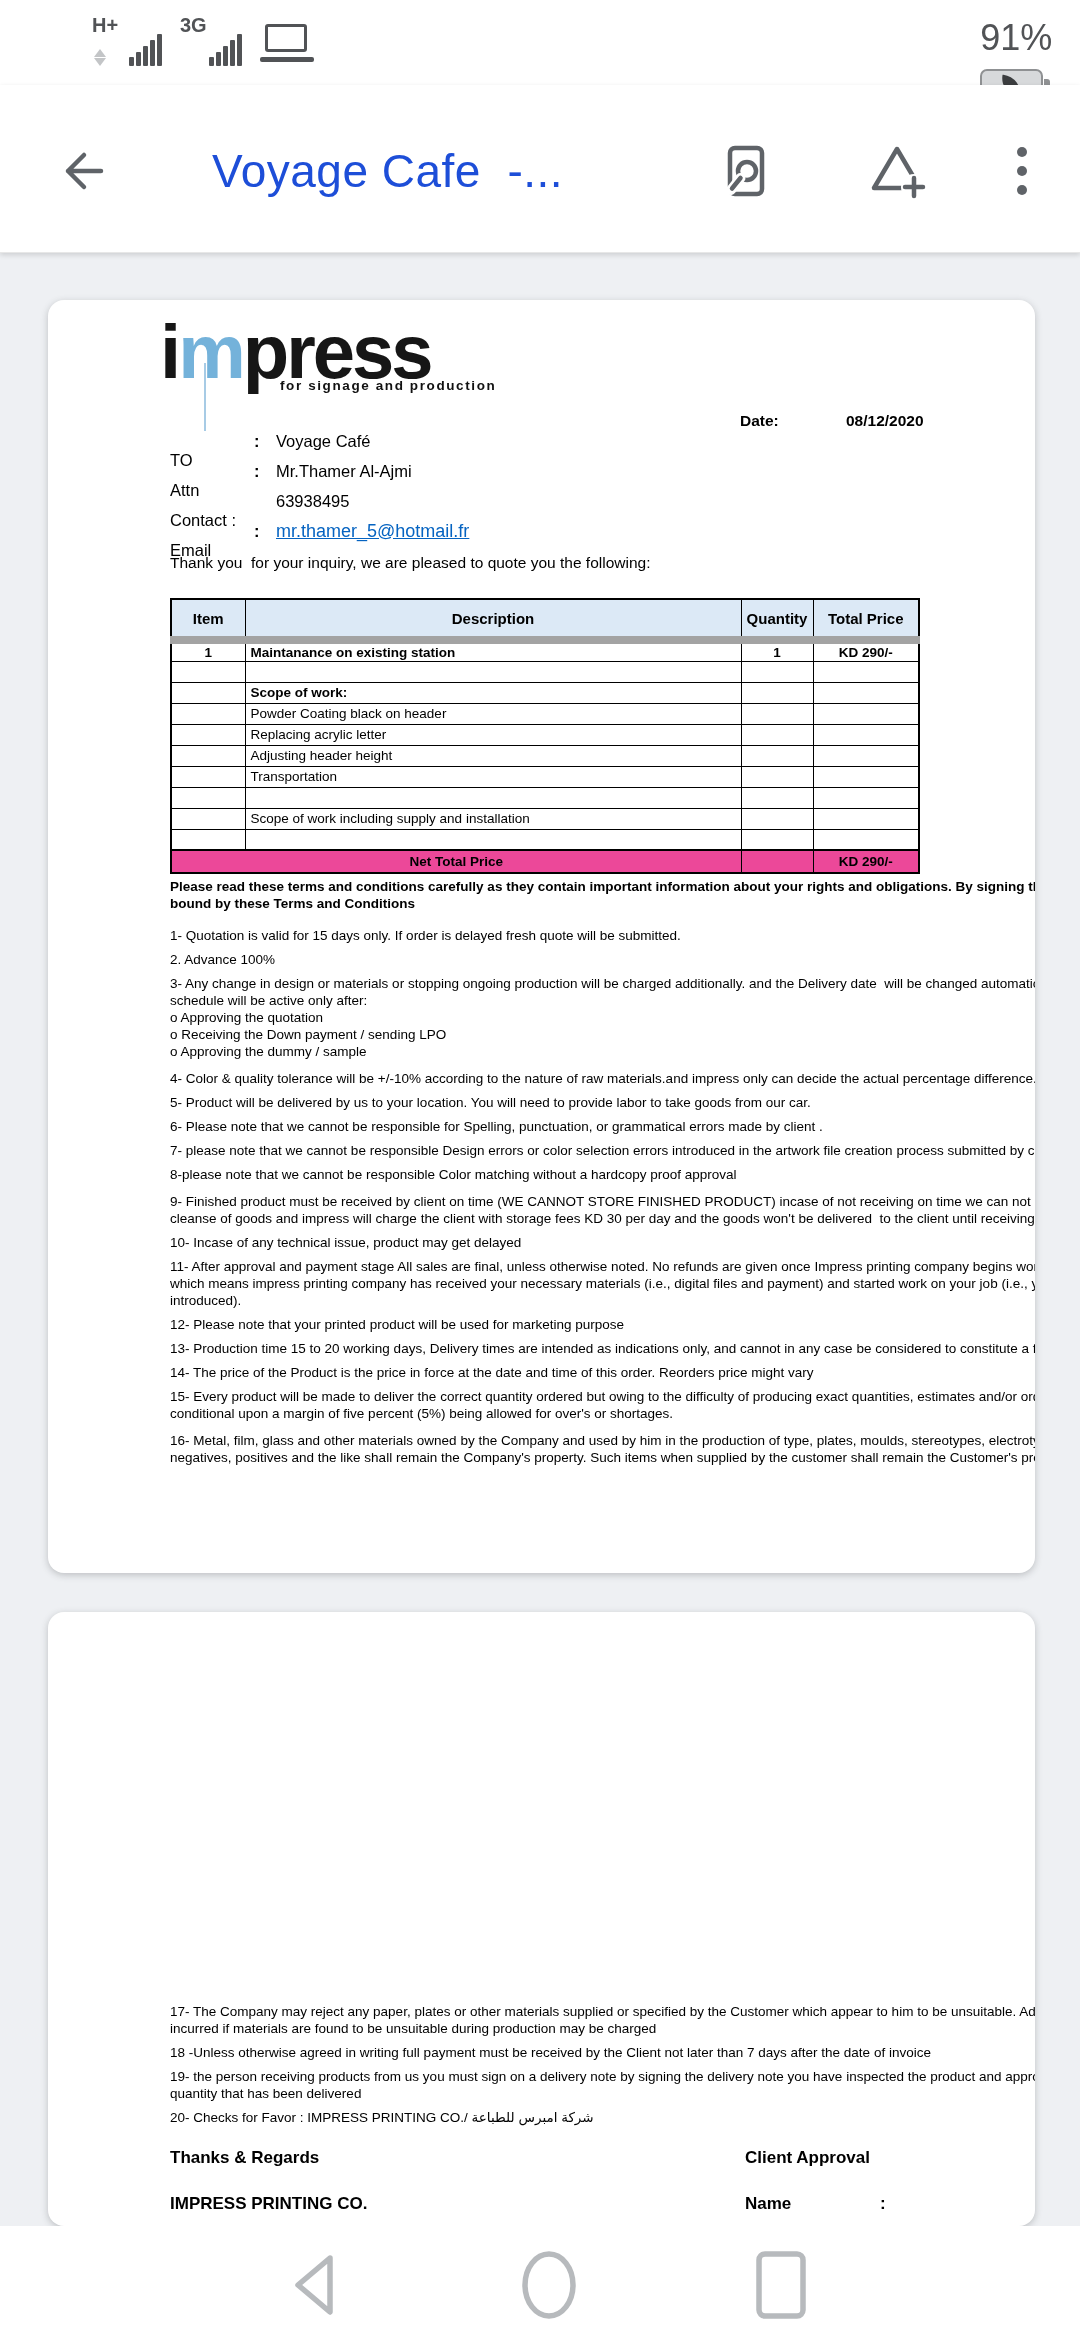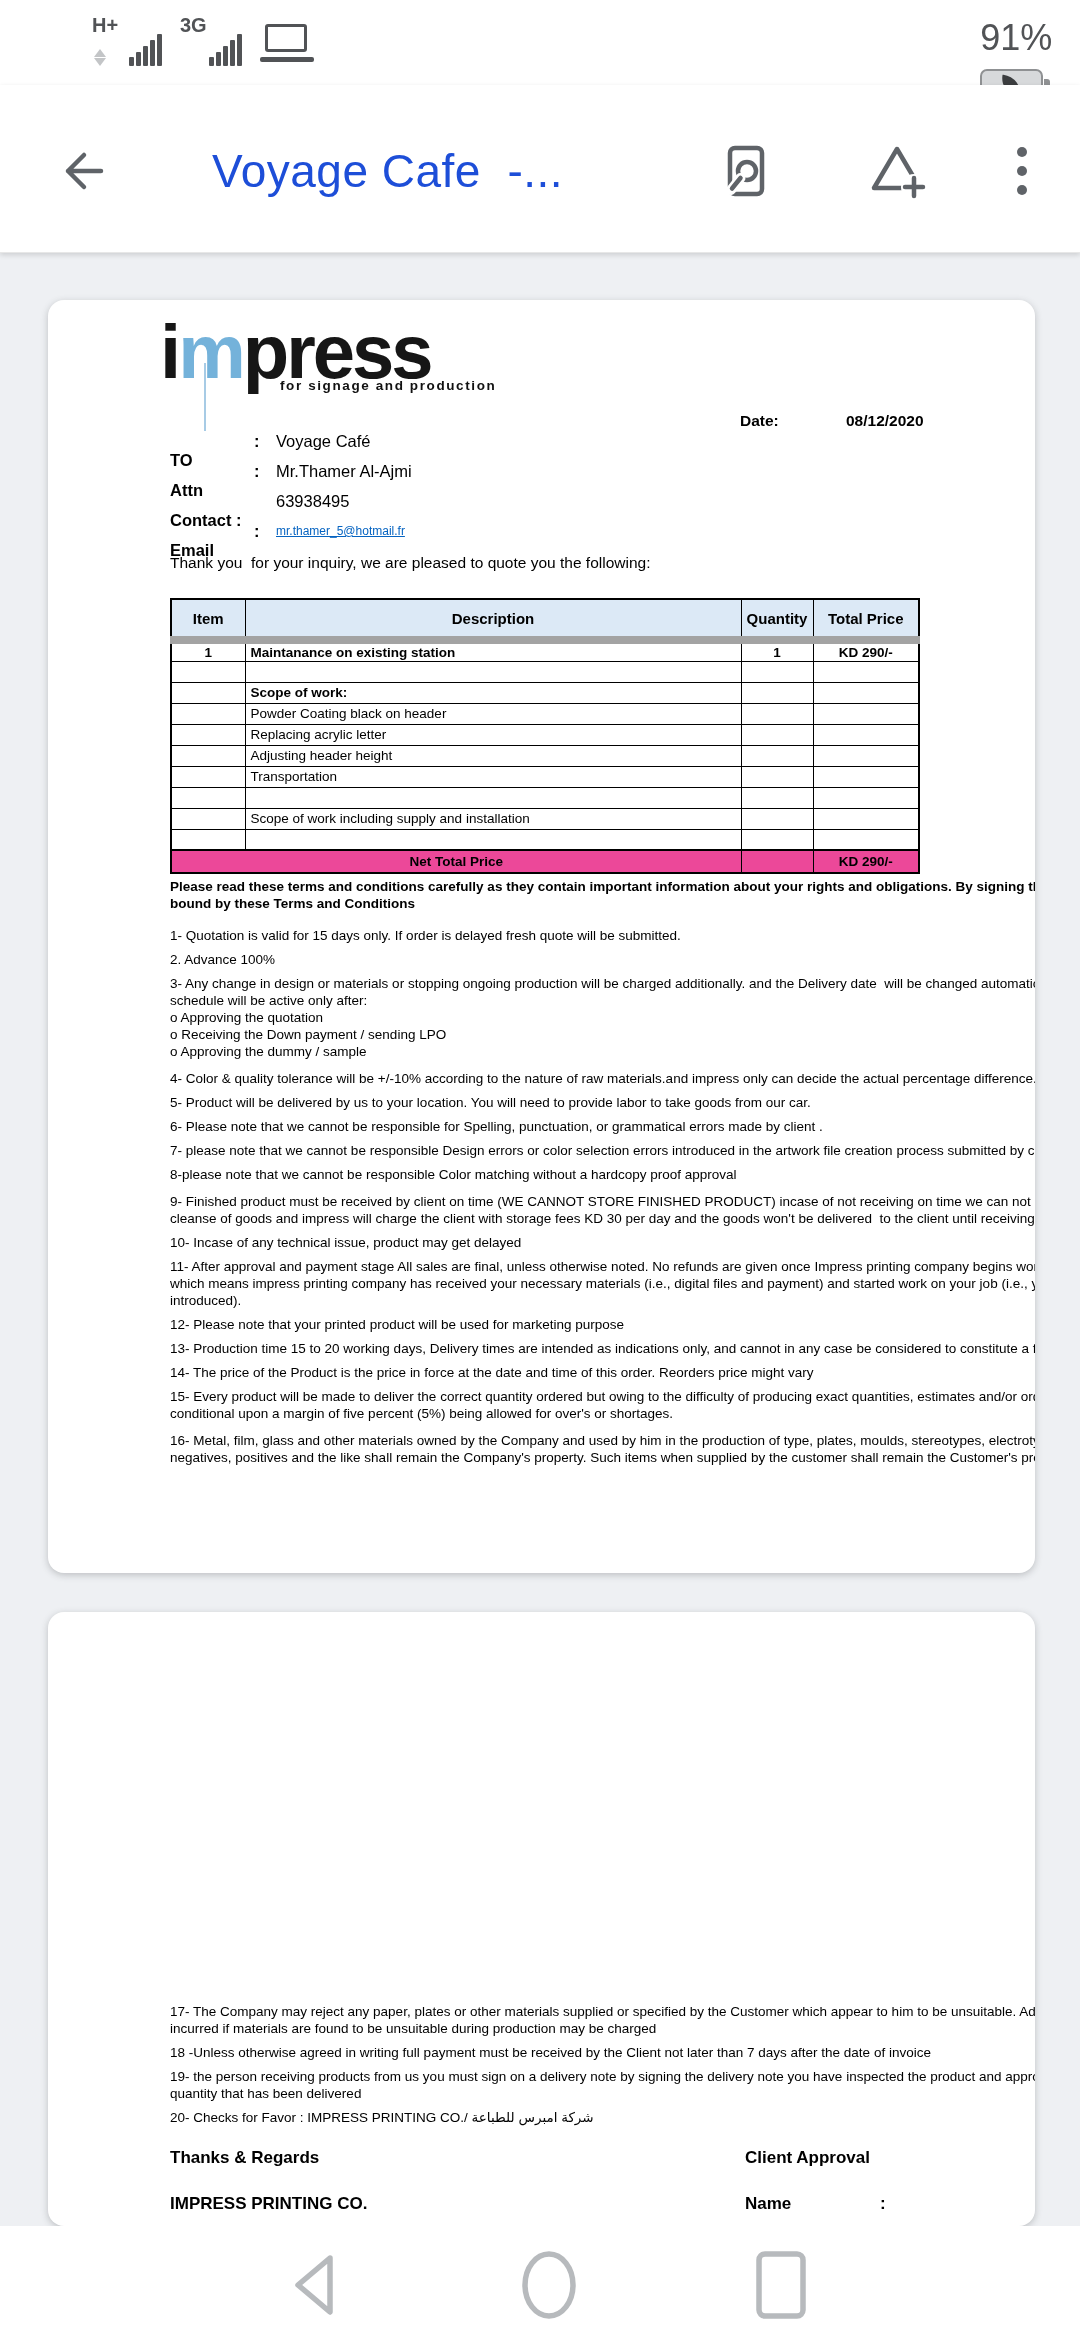--- a/index.html
+++ b/index.html
@@ -47,23 +47,23 @@
   .logo-word { font-size:76px; font-weight:800; letter-spacing:-3px; color:#161616; line-height:76px; }
   .logo-word .m { color:#74b2da; position:relative; }
   .logo-word .m::after { content:""; position:absolute; left:26px; top:54px; width:2px; height:68px; background:#a7cbe5; }
   .logo-tagline { margin:-12px 0 0 120px; font-size:13.5px; font-weight:bold; letter-spacing:1.6px; color:#111; }
 
   .date-row { position:absolute; top:112px; left:692px; font-size:15.5px; font-weight:bold; color:#000; }
   .date-val { position:absolute; top:112px; left:798px; font-size:15.5px; font-weight:bold; color:#000; }
 
   .recipient { position:absolute; left:122px; top:126px; }
   .r-row { display:flex; height:30px; align-items:center; font-size:16.5px; color:#000; }
-  .r-label { width:84px; font-weight:bold;margin-top:38px; }
+  .r-label { width:84px; font-weight:normal;margin-top:38px; }
   .r-colon { width:22px; font-weight:bold; }
-  .r-link { font-size:12px; color:#0563c1; text-decoration:underline; }
+  .r-link { font-size:18px; color:#0563c1; text-decoration:underline; }
 
   .thankyou { position:absolute; left:122px; top:254px; font-size:15.5px; color:#000; white-space:pre; }
 
   
   table.quote { position:absolute; left:122px; top:298px; width:748px; border-collapse:collapse; table-layout:fixed; border:2px solid #000; }
   .quote th, .quote td { border:1px solid #000; overflow:hidden; white-space:nowrap; color:#000; }
   .quote thead th { background:#dce9f6; height:41px; font-size:15px; font-weight:bold; text-align:center; border-bottom:8px solid #a3a3a3; }
   .quote tbody td { height:21px; font-size:13.5px; padding:0 5px; }
   .quote td.c { text-align:center; }
   .quote .b { font-weight:bold; }

